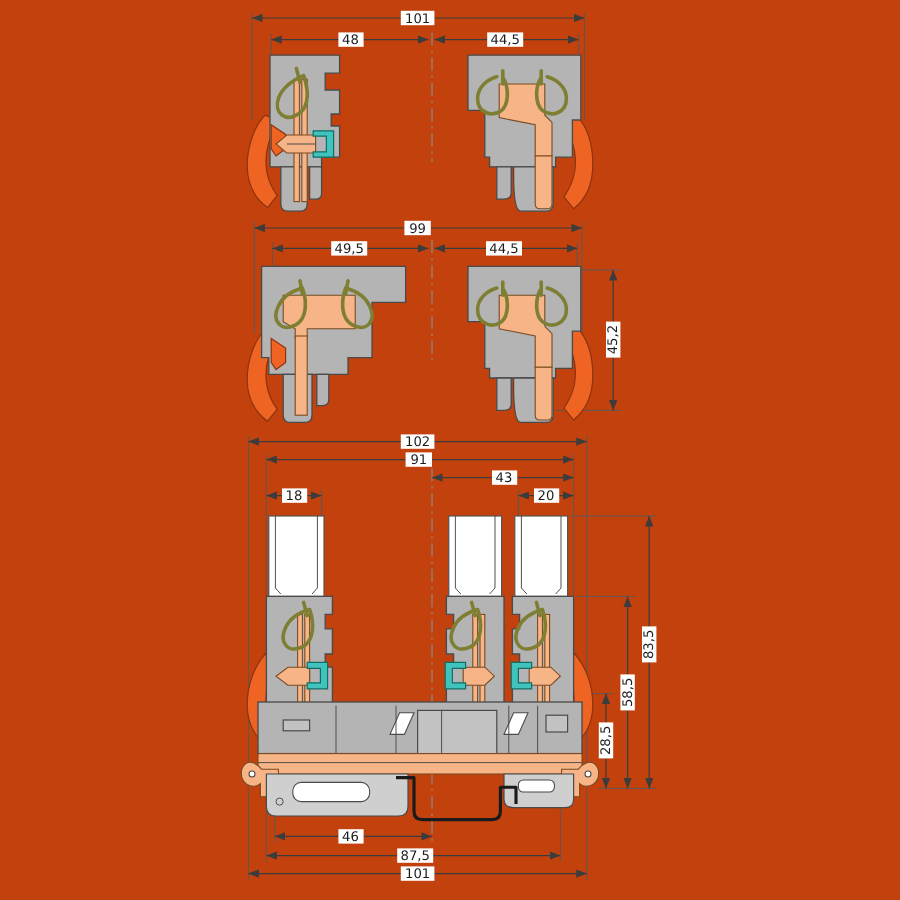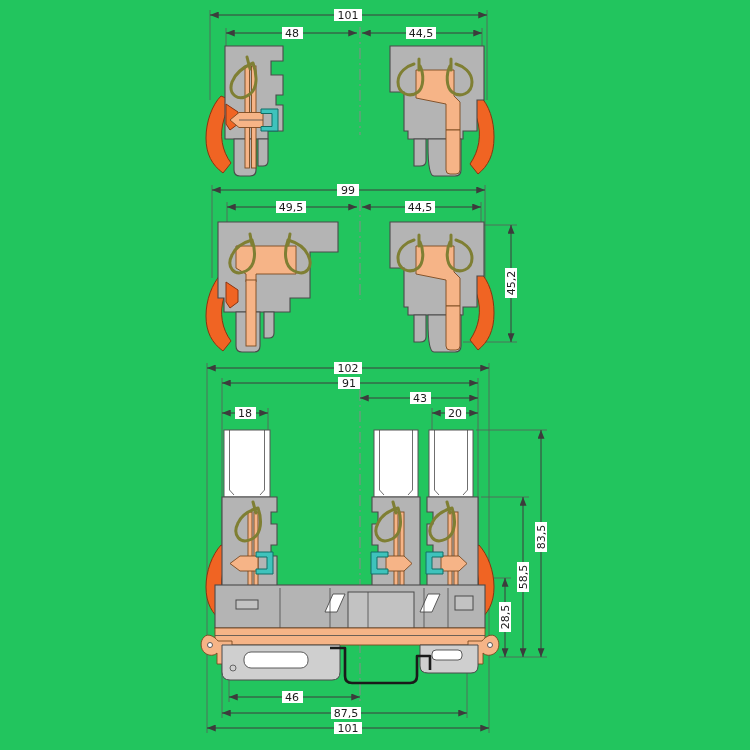--- a/index.html
+++ b/index.html
@@ -1,16 +1,16 @@
 <!DOCTYPE html>
 <html><head>
 <meta charset="utf-8">
 <style>
   html,body{margin:0;padding:0;background:#fff;}
-  .page{width:750px;height:750px;background:#22c55e;position:relative;font-family:"DejaVu Sans","Liberation Sans",sans-serif;}
+  .page{width:750px;height:750px;background:#c2410c;position:relative;font-family:"DejaVu Sans","Liberation Sans",sans-serif;}
   svg{display:block;}
   .dim-line{stroke:#3c3c3c;stroke-width:1;fill:none;}
   .ext-line{stroke:#5a5a5a;stroke-width:0.8;fill:none;}
   .centerline{stroke:#8a8a8a;stroke-width:1;fill:none;stroke-dasharray:11 4 2 4;}
   .dim-text{font-family:"DejaVu Sans","Liberation Sans",sans-serif;font-size:11px;fill:#1c1c1c;}
   .dim-bg{fill:#ffffff;}
   .body{fill:#b4b4b4;stroke:#4a4a4a;stroke-width:1.1;}
   .body2{fill:#c2c2c2;stroke:#4a4a4a;stroke-width:1;}
   .base{fill:#cfcfcf;stroke:#4a4a4a;stroke-width:1;}
   .copper{fill:#f6b487;stroke:#7a4a20;stroke-width:0.9;}

